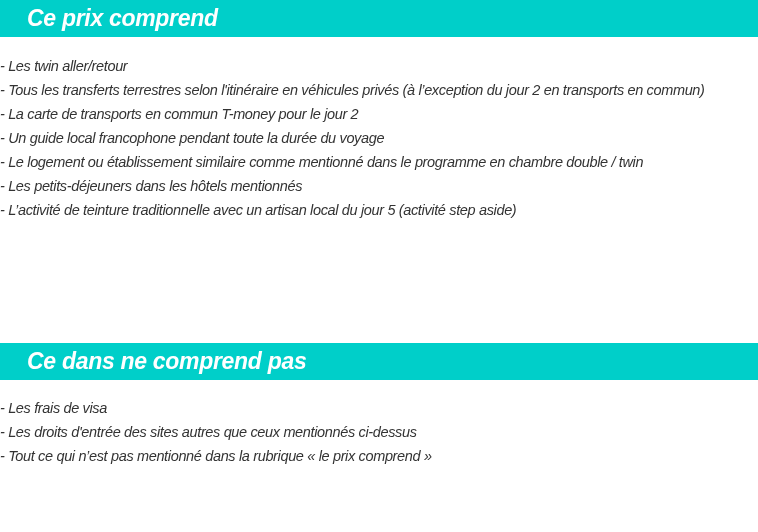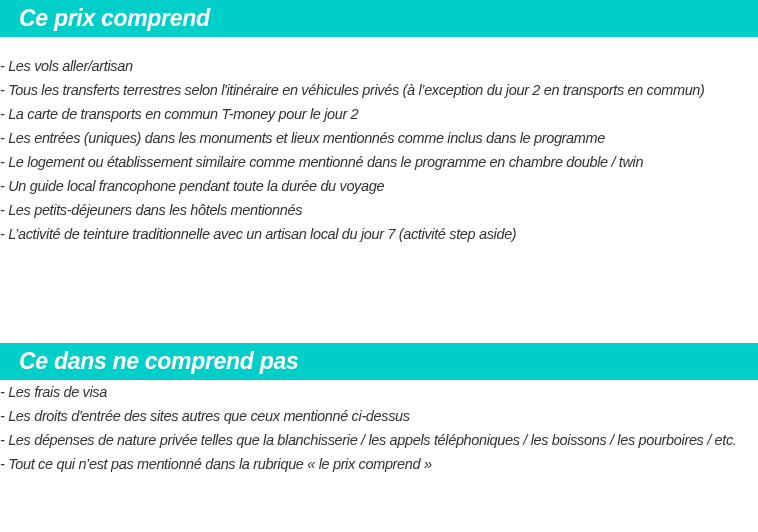--- a/index.html
+++ b/index.html
@@ -21,21 +21,21 @@
       align-items: center;
       padding-left: 15px;
       box-sizing: border-box;
     }
     .section-title {
       color: #ffffff;
       font-style: italic;
       font-weight: bold;
       font-size: 23px;
       letter-spacing: -0.3px;
-      margin: 4px;
+      margin: 12px;
       line-height: 1;
     }
     .item-list {
       list-style: none;
       margin: 0;
       padding: 0;
     }
     .item {
       font-style: italic;
       font-size: 14.5px;
@@ -48,50 +48,49 @@
     #section-included .item-list {
       padding-top: 17px;
     }
     #section-excluded {
       position: absolute;
       top: 343px;
       left: 0;
       right: 0;
     }
     #section-excluded .item-list {
+      padding-top: 16px;
     }
     #section-included {
       position: absolute;
       top: 0;
       left: 0;
       right: 0;
     }
   </style>
 </head>
 <body>
 
 <section id="section-included">
   <div class="section-header">
     <h2 class="section-title">Ce prix comprend</h2>
   </div>
   <ul class="item-list">
-    <li class="item">- Les vols aller/artisan</li>
+    <li class="item">- Les twin aller/retour</li>
     <li class="item">- Tous les transferts terrestres selon l'itinéraire en véhicules privés (à l’exception du jour 2 en transports en commun)</li>
     <li class="item">- La carte de transports en commun T-money pour le jour 2</li>
-    <li class="item">- Les entrées (uniques) dans les monuments et lieux mentionnés comme inclus dans le programme</li>
+    <li class="item">- Un guide local francophone pendant toute la durée du voyage</li>
     <li class="item">- Le logement ou établissement similaire comme mentionné dans le programme en chambre double / twin</li>
-    <li class="item">- Un guide local francophone pendant toute la durée du voyage</li>
     <li class="item">- Les petits-déjeuners dans les hôtels mentionnés</li>
-    <li class="item">- L’activité de teinture traditionnelle avec un artisan local du jour 7 (activité step aside)</li>
+    <li class="item">- L’activité de teinture traditionnelle avec un artisan local du jour 5 (activité step aside)</li>
   </ul>
 </section>
 
 <section id="section-excluded">
   <div class="section-header">
     <h2 class="section-title">Ce dans ne comprend pas</h2>
   </div>
   <ul class="item-list">
     <li class="item">- Les frais de visa</li>
-    <li class="item">- Les droits d'entrée des sites autres que ceux mentionné ci-dessus</li>
-    <li class="item">- Les dépenses de nature privée telles que la blanchisserie / les appels téléphoniques / les boissons / les pourboires / etc.</li>
+    <li class="item">- Les droits d'entrée des sites autres que ceux mentionnés ci-dessus</li>
     <li class="item">- Tout ce qui n’est pas mentionné dans la rubrique « le prix comprend »</li>
   </ul>
 </section>
 
 </body></html>

